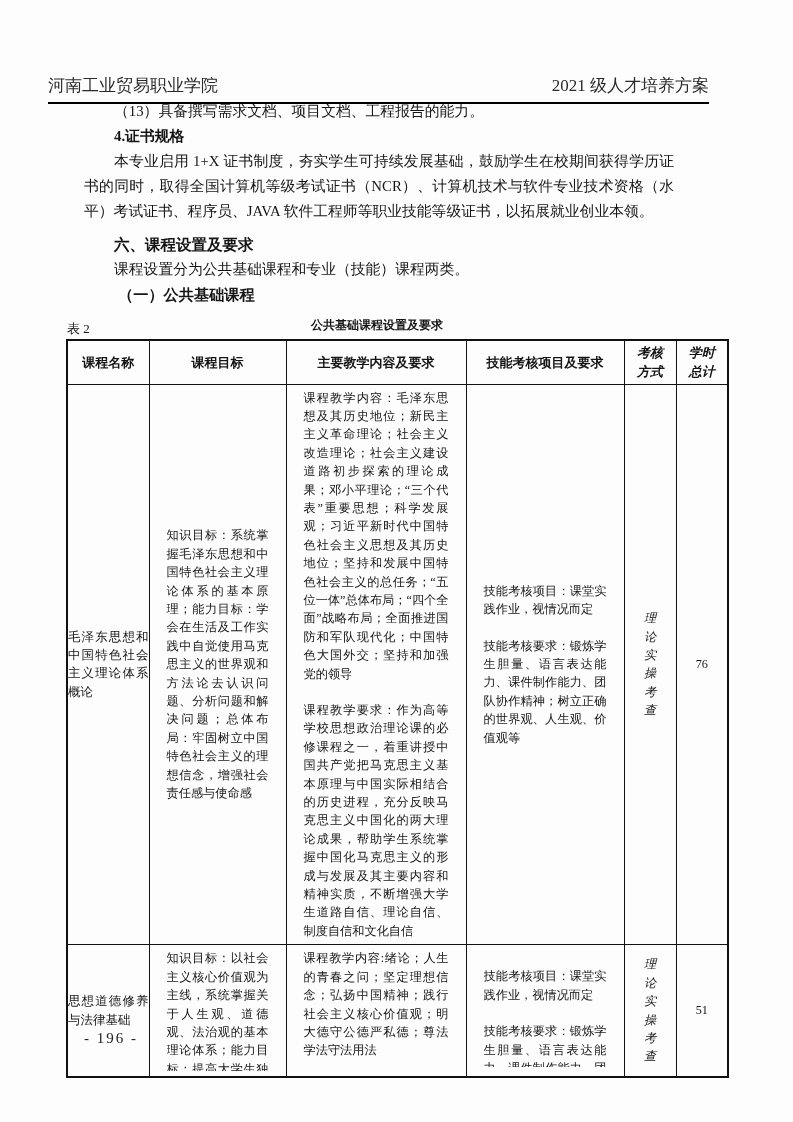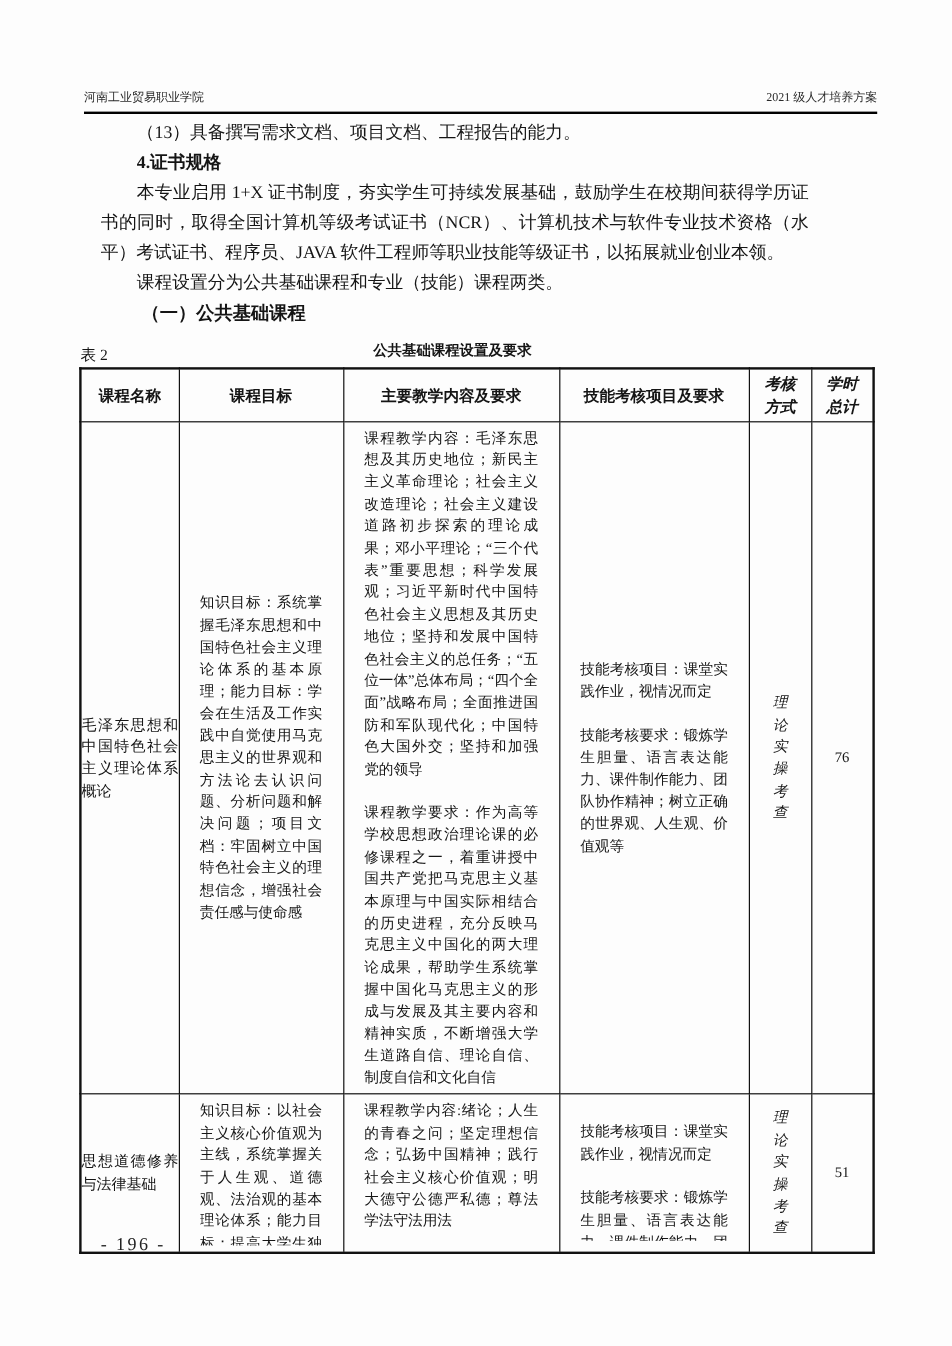--- a/index.html
+++ b/index.html
@@ -9,25 +9,25 @@
     height: 1122px;
     background: #fdfdfd;
     overflow: hidden;
     color: #151515;
     font-family: "Liberation Serif", "DejaVu Serif", serif;
   }
   
   .running-header {
     position: absolute;
     top: 74px;
-    left: 70px;
+    left: 48px;
     width: 661px;
     display: flex;
     justify-content: space-between;
-    font-size: 10px;
+    font-size: 17px;
     color: #2a2a2a;
     padding-bottom: 5px;
     border-bottom: 2.3px solid #000;
     text-align: center;
   }
   
   .content {
     position: absolute;
     top: 99px;
     left: 66px;
@@ -103,20 +103,21 @@
 
   <div class="running-header">
     <span>河南工业贸易职业学院</span>
     <span>2021 级人才培养方案</span>
   </div>
 
   <div class="content">
     <p class="para lv3">（13）具备撰写需求文档、项目文档、工程报告的能力。</p>
     <p class="para lv3 bold">4.证书规格</p>
     <p class="para cert-para">本专业启用 1+X 证书制度，夯实学生可持续发展基础，鼓励学生在校期间获得学历证书的同时，取得全国计算机等级考试证书（NCR）、计算机技术与软件专业技术资格（水平）考试证书、程序员、JAVA 软件工程师等职业技能等级证书，以拓展就业创业本领。</p>
+    <p class="para h-six">六、课程设置及要求</p>
     <p class="para lv3">课程设置分为公共基础课程和专业（技能）课程两类。</p>
     <p class="para h-sub">（一）公共基础课程</p>
 
     <div class="table-caption">
       <span class="tab-label">表 2</span>
       <span class="tab-title">公共基础课程设置及要求</span>
     </div>
 
     <table class="course-table">
       <colgroup>
@@ -135,21 +136,21 @@
           <th>技能考核项目及要求</th>
           <th class="pre">考核
 方式</th>
           <th class="pre">学时
 总计</th>
         </tr>
       </thead>
       <tbody>
         <tr class="row1">
           <td class="c-name">毛泽东思想和中国特色社会主义理论体系概论</td>
-          <td>知识目标：系统掌握毛泽东思想和中国特色社会主义理论体系的基本原理；能力目标：学会在生活及工作实践中自觉使用马克思主义的世界观和方法论去认识问题、分析问题和解决问题；项目文档：牢固树立中国特色社会主义的理想信念，增强社会责任感与使命感</td>
+          <td>知识目标：系统掌握毛泽东思想和中国特色社会主义理论体系的基本原理；能力目标：学会在生活及工作实践中自觉使用马克思主义的世界观和方法论去认识问题、分析问题和解决问题；总体布局：牢固树立中国特色社会主义的理想信念，增强社会责任感与使命感</td>
           <td class="va-top cell-paras">
             <p>课程教学内容：毛泽东思想及其历史地位；新民主主义革命理论；社会主义改造理论；社会主义建设道路初步探索的理论成果；邓小平理论；“三个代表”重要思想；科学发展观；习近平新时代中国特色社会主义思想及其历史地位；坚持和发展中国特色社会主义的总任务；“五位一体”总体布局；“四个全面”战略布局；全面推进国防和军队现代化；中国特色大国外交；坚持和加强党的领导</p>
             <p>课程教学要求：作为高等学校思想政治理论课的必修课程之一，着重讲授中国共产党把马克思主义基本原理与中国实际相结合的历史进程，充分反映马克思主义中国化的两大理论成果，帮助学生系统掌握中国化马克思主义的形成与发展及其主要内容和精神实质，不断增强大学生道路自信、理论自信、制度自信和文化自信</p>
           </td>
           <td class="cell-paras">
             <p>技能考核项目：课堂实践作业，视情况而定</p>
             <p>技能考核要求：锻炼学生胆量、语言表达能力、课件制作能力、团队协作精神；树立正确的世界观、人生观、价值观等</p>
           </td>
           <td class="c-method pre">理论
 实操

